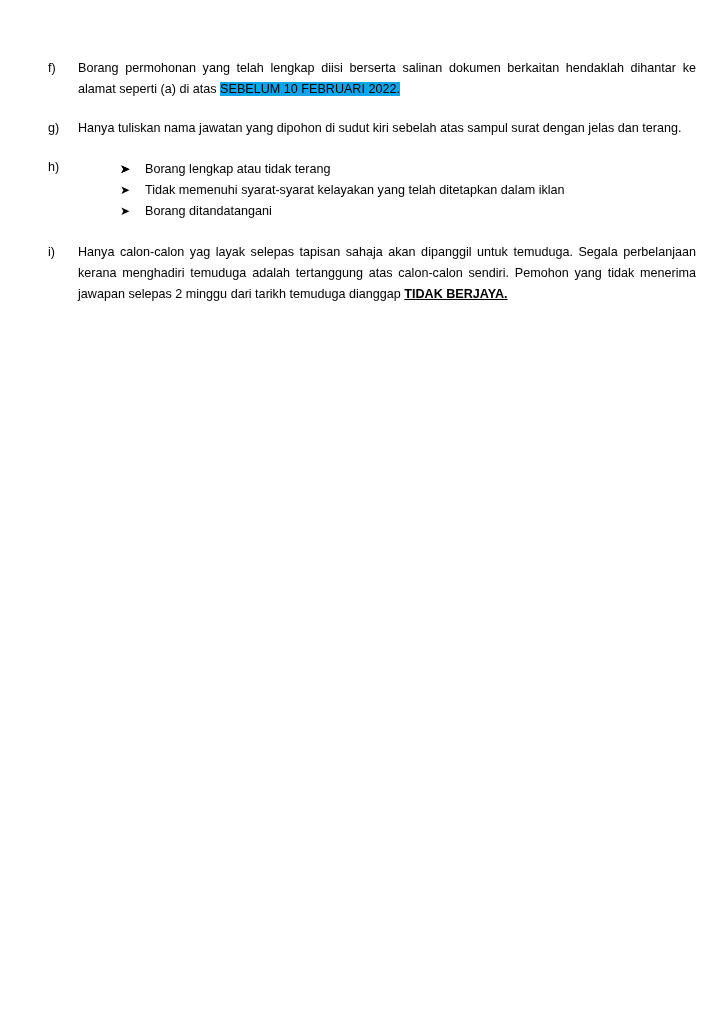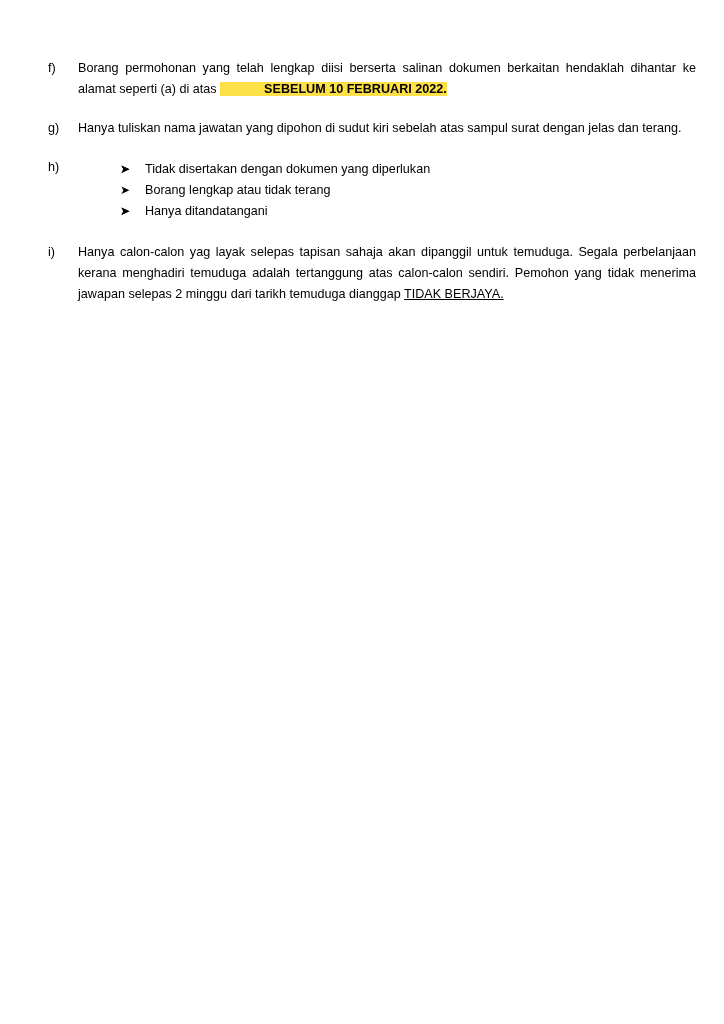--- a/index.html
+++ b/index.html
@@ -44,26 +44,25 @@
   .item-body {
     flex: 1 1 auto;
     font-size: 12.6px;
     line-height: 21px;
   }
   .justify {
     text-align: justify;
     text-justify: inter-word;
   }
   .highlight {
-    background: #fde047;
-    font-weight: bold;
-    padding-left: 44px;
+    background: #0ea5e9;
+    font-weight: normal;
   }
   .underline-bold {
-    font-weight: normal;
+    font-weight: bold;
     text-decoration: underline;
   }
   ul.sub-list {
     list-style: none;
     margin: 2px 0 0 0;
     padding: 0 0 0 42px;
   }
   ul.sub-list li {
     position: relative;
     font-size: 12.6px;
@@ -100,24 +99,24 @@
     <div class="item">
       <div class="item-marker">g)</div>
       <div class="item-body justify">Hanya tuliskan nama jawatan yang dipohon di sudut kiri sebelah atas sampul surat dengan jelas dan terang.</div>
     </div>
 
     <div class="item tight">
       <div class="item-marker">h)</div>
       <div class="item-body">
         <ul class="sub-list">
           <li><span class="bullet-icon">➤</span></li>
-          <li><span class="bullet-icon">➤</span><span>Tidak disertakan dengan dokumen yang diperlukan</span></li>
+          <li><span class="bullet-icon">➤</span></li>
           <li><span class="bullet-icon">➤</span><span>Borang lengkap atau tidak terang</span></li>
-          <li><span class="bullet-icon">➤</span></li>
-          <li><span class="bullet-icon">➤</span><span>Hanya ditandatangani</span></li>
+          <li><span class="bullet-icon">➤</span><span>Tidak memenuhi syarat-syarat kelayakan yang telah ditetapkan dalam iklan</span></li>
+          <li><span class="bullet-icon">➤</span><span>Borang ditandatangani</span></li>
         </ul>
       </div>
     </div>
 
     <div class="spacer-h"></div>
 
     <div class="item">
       <div class="item-marker">i)</div>
       <div class="item-body justify"><span>Hanya calon-calon yag layak selepas tapisan sahaja akan dipanggil untuk temuduga. Segala perbelanjaan kerana menghadiri temuduga adalah tertanggung atas calon-calon sendiri. Pemohon yang tidak menerima jawapan selepas 2 minggu dari tarikh temuduga dianggap </span><span class="underline-bold">TIDAK BERJAYA.</span></div>
     </div>

